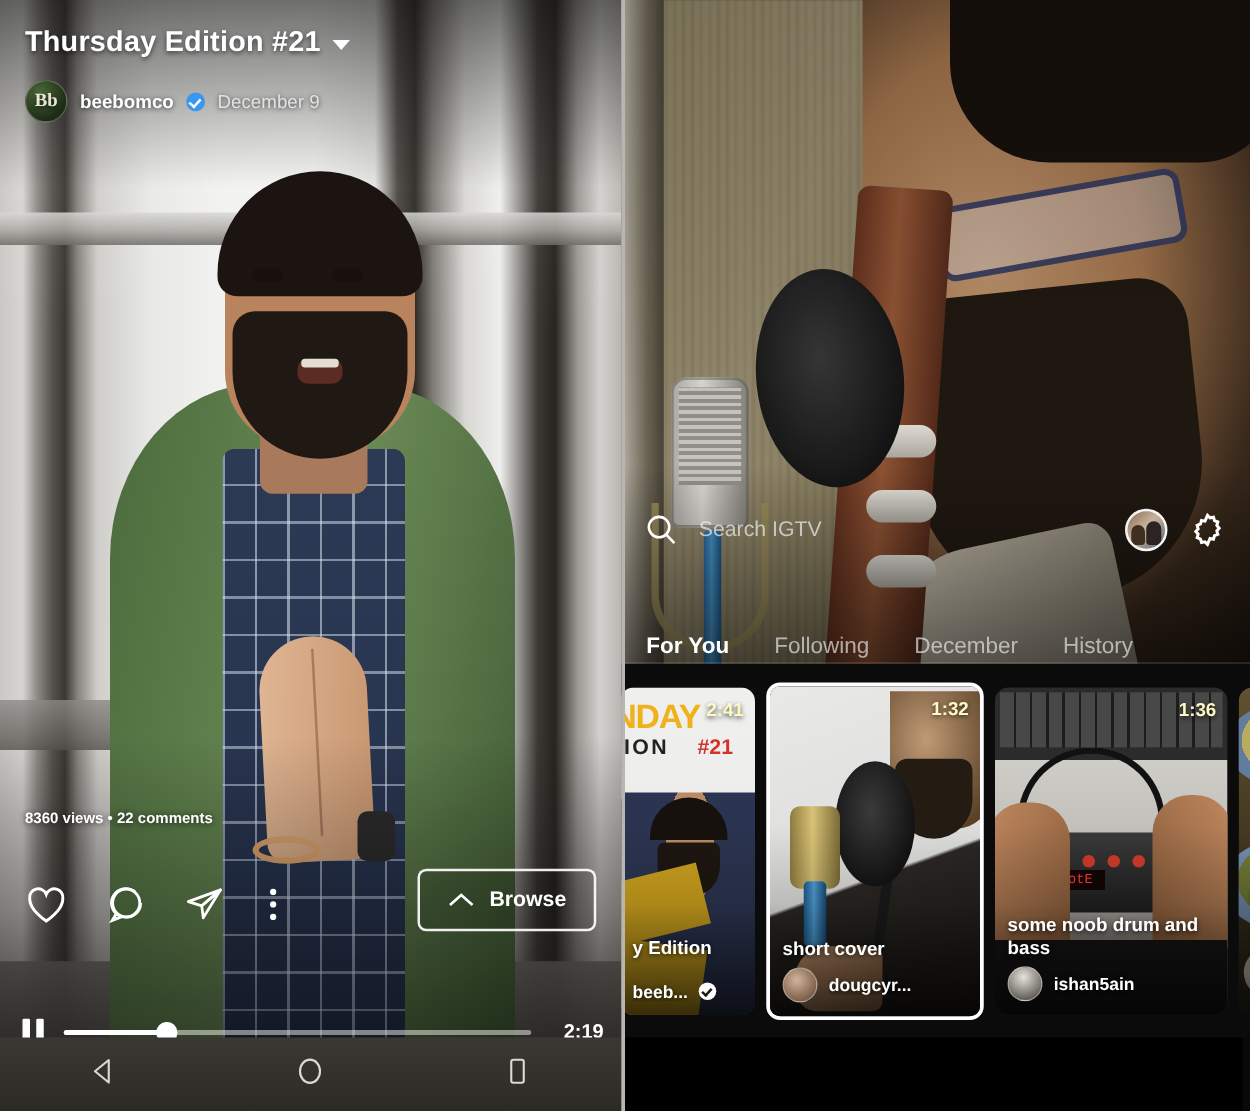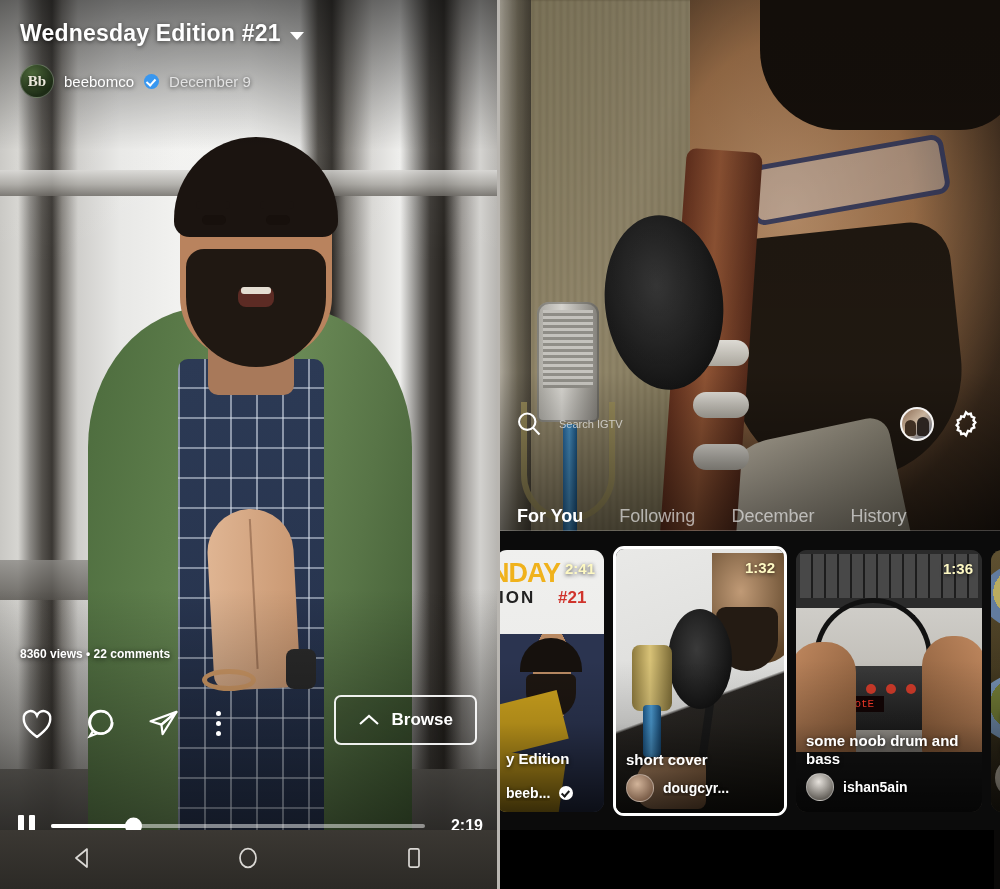--- a/index.html
+++ b/index.html
@@ -84,21 +84,21 @@
   .caret-dn { width:0;height:0;border-left:7px solid transparent;border-right:7px solid transparent;
     border-top:8px solid #fff; margin-top:4px; }
 
   .lp-user { position:absolute; left:20px; top:64px; display:flex; align-items:center; gap:10px;
     color:#fff; font-size:15px; text-shadow:0 1px 4px rgba(0,0,0,.7); }
   .lp-avatar { width:34px; height:34px; border-radius:50%;
     background:radial-gradient(circle at 35% 30%, #4e6a3b, #1d2c16 70%);
     display:flex; align-items:center; justify-content:center;
     font-size:15px; font-weight:bold; color:#e9e6da; font-family:"Liberation Serif", serif;
     border:1px solid rgba(255,255,255,.25); }
-  .lp-handle { font-weight:normal; }
+  .lp-handle { font-weight:bold; }
   .verified { width:15px; height:15px; border-radius:50%; background:#3897f0; position:relative;
     display:inline-block; }
   .verified:after { content:""; position:absolute; left:4px; top:3px; width:4px; height:7px;
     border:solid #fff; border-width:0 2px 2px 0; transform:rotate(42deg); }
   .lp-date { color:#e2e2e2; font-weight:normal; }
 
   .lp-stats { position:absolute; left:20px; bottom:228px; color:#fff; font-size:12px;
     font-weight:bold; text-shadow:0 1px 5px rgba(0,0,0,.75); }
 
   .lp-actions { position:absolute; left:20px; bottom:150px; display:flex; align-items:center; gap:30px; }
@@ -164,21 +164,21 @@
   .hair-r { position:absolute; left:70px; top:-20px; width:260px; height:150px;
     background:#17110c; border-radius:0 0 60px 80px; }
   .collar { position:absolute; left:30px; bottom:-20px; width:180px; height:120px;
     background:linear-gradient(100deg,#d8cfbd,#8e8878); border-radius:60px 20px 0 0; transform:rotate(-12deg); }
   .rp-video-shade { position:absolute; inset:0;
     background:linear-gradient(0deg, rgba(0,0,0,.55) 0%, rgba(0,0,0,.08) 30%, rgba(0,0,0,.18) 100%); }
 
   .rp-search { position:absolute; left:0; right:0; top:400px; height:48px;
     display:flex; align-items:center; padding:0 18px; gap:16px; }
   .search-left { display:flex; align-items:center; gap:16px; flex:1; }
-  .search-ph { color:rgba(235,235,235,.72); font-size:11px; }
+  .search-ph { color:rgba(235,235,235,.72); font-size:17px; }
   .rp-avatar { width:34px; height:34px; border-radius:50%;
     background:linear-gradient(135deg,#8a6a52 0%,#c8b39c 45%,#55627a 100%);
     border:2px solid rgba(255,255,255,.9); position:relative; overflow:hidden; }
   .rp-avatar:before{content:"";position:absolute;left:3px;top:11px;width:11px;height:16px;border-radius:6px 6px 3px 3px;background:#3f2f22;}
   .rp-avatar:after{content:"";position:absolute;right:3px;top:8px;width:12px;height:19px;border-radius:6px 6px 3px 3px;background:#2b2420;}
 
   .rp-tabs { position:absolute; left:0; right:0; top:478px; height:42px;
     display:flex; align-items:center; gap:36px; padding:0 20px; }
   .rp-tab { font-size:18px; color:rgba(235,235,235,.68);margin-top:35px; }
   .rp-tab.active { color:#fff; font-weight:bold; }
@@ -309,21 +309,21 @@
         <div class="hands"></div>
         <div class="bangle"></div>
         <div class="watch"></div>
       </div>
     </div>
 
     <div class="lp-topgrad"></div>
     <div class="lp-botgrad"></div>
 
     <div class="lp-title">
-      <span>Wednesday Edition #21</span>
+      <span>Thursday Edition #21</span>
       <span class="caret-dn"></span>
     </div>
 
     <div class="lp-user">
       <div class="lp-avatar">Bb</div>
       <span class="lp-handle">beebomco</span>
       <span class="verified"></span>
       <span class="lp-date">December 9</span>
     </div>
 

